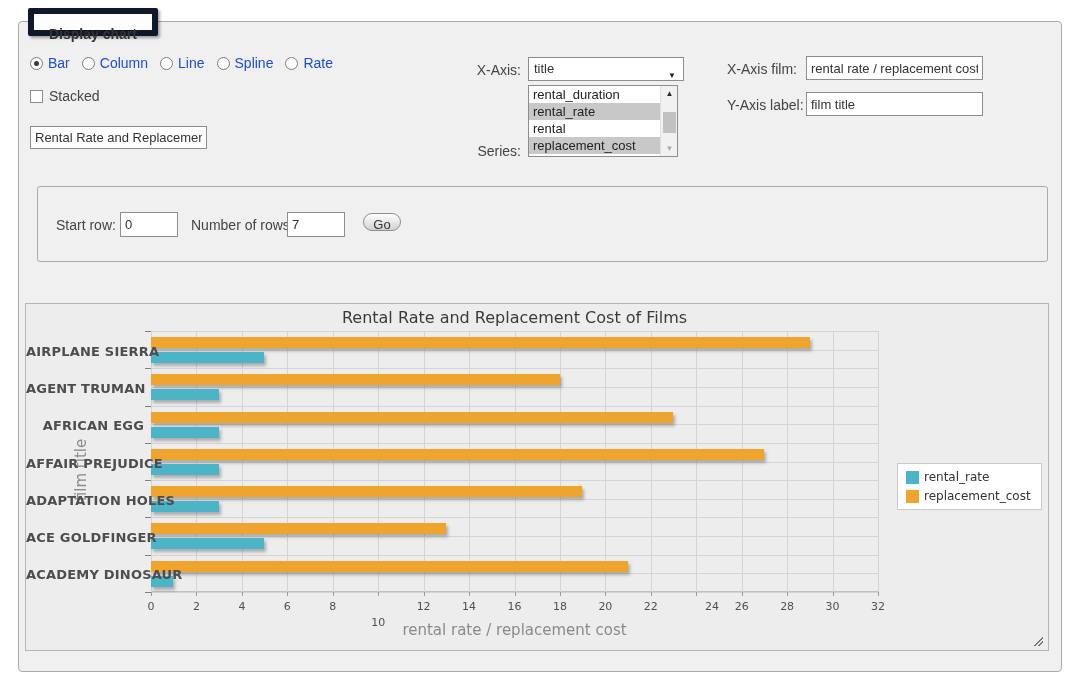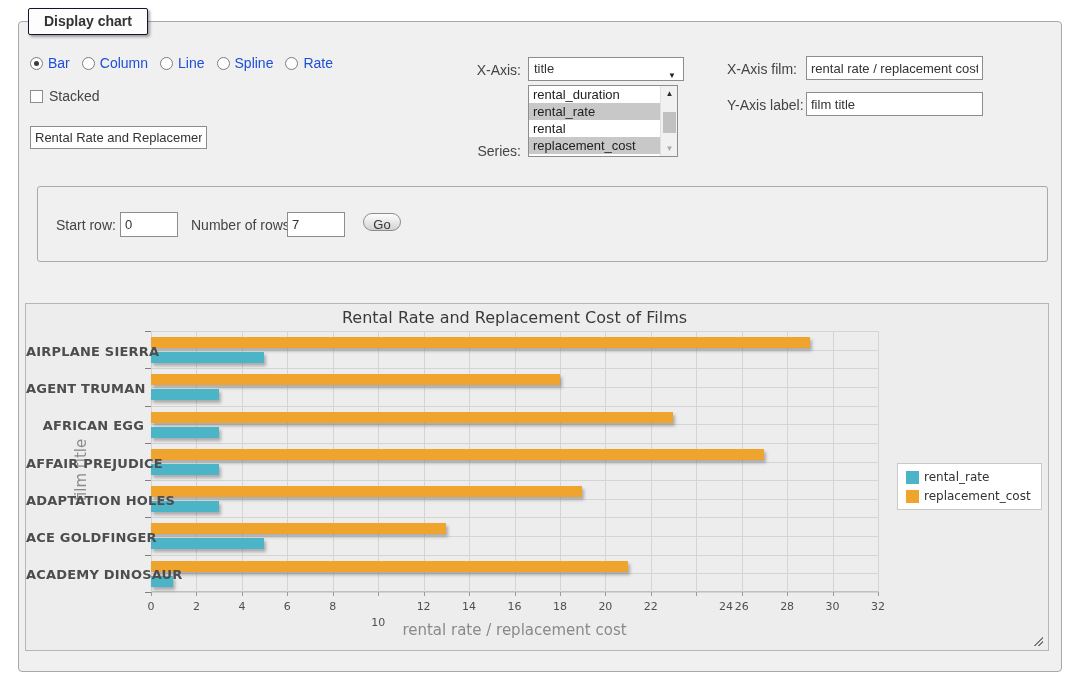--- a/index.html
+++ b/index.html
@@ -3,21 +3,21 @@
 <meta charset="utf-8">
 <style>
   * { box-sizing: border-box; margin: 0; padding: 0; }
   body { background: #ffffff; font-family: "Liberation Sans", sans-serif; }
   .screen { position: relative; width: 1081px; height: 681px; background: #fff; overflow: hidden; }
 
   
   .fieldset { position: absolute; left: 18px; top: 21px; width: 1044px; height: 651px;
     background: #f0f0f0; border: 1px solid #a9a9a9; border-radius: 4px; }
   .legendbox { position: absolute; left: 28px; top: 8px; height: 27px; line-height: 25px;
-    padding: 0 15px; background: #fdfdfd; border: 1px solid #0f172a; border-radius: 2px;
+    padding: 8px 15px; background: #fdfdfd; border: 6px solid #0f172a; border-radius: 2px;
     font-size: 14px; font-weight: bold; color: #333; box-shadow: 2px 2px 3px rgba(0,0,0,0.35); z-index: 5; }
 
   
   .radio-row { position: absolute; left: 30px; top: 55px; display: flex; align-items: center; gap: 12px;
     font-size: 14px; color: #1d4ed8; }
   .radio-item { display: inline-flex; align-items: center; gap: 5px; cursor: default; }
   .radio { width: 13px; height: 13px; border-radius: 50%; border: 1px solid #7d7d7d; background: #fdfdfd;
     display: inline-block; position: relative; }
   .radio.on::after { content: ""; position: absolute; left: 3px; top: 3px; width: 5px; height: 5px;
     border-radius: 50%; background: #3c3c3c; }
@@ -265,20 +265,20 @@
       <div class="xtick-label" style="left: 215.875px; top: 296px;">4</div>
       <div class="xtick-label" style="left: 261.312px; top: 296px;">6</div>
       <div class="xtick-label" style="left: 306.75px; top: 296px;">8</div>
       <div class="xtick-label" style="left: 352.188px; top: 312px;">10</div>
       <div class="xtick-label" style="left: 397.625px; top: 296px;">12</div>
       <div class="xtick-label" style="left: 443.062px; top: 296px;">14</div>
       <div class="xtick-label" style="left: 488.5px; top: 296px;">16</div>
       <div class="xtick-label" style="left: 533.938px; top: 296px;">18</div>
       <div class="xtick-label" style="left: 579.375px; top: 296px;">20</div>
       <div class="xtick-label" style="left: 624.812px; top: 296px;">22</div>
-      <div class="xtick-label" style="left: 700px; top: 296px;">24</div>
+      <div class="xtick-label" style="left: 686px; top: 296px;">24</div>
       <div class="xtick-label" style="left: 715.688px; top: 296px;">26</div>
       <div class="xtick-label" style="left: 761.125px; top: 296px;">28</div>
       <div class="xtick-label" style="left: 806.562px; top: 296px;">30</div>
       <div class="xtick-label" style="left: 852px; top: 296px;">32</div>
     </div>
 
 </div>
 
 </body></html>

